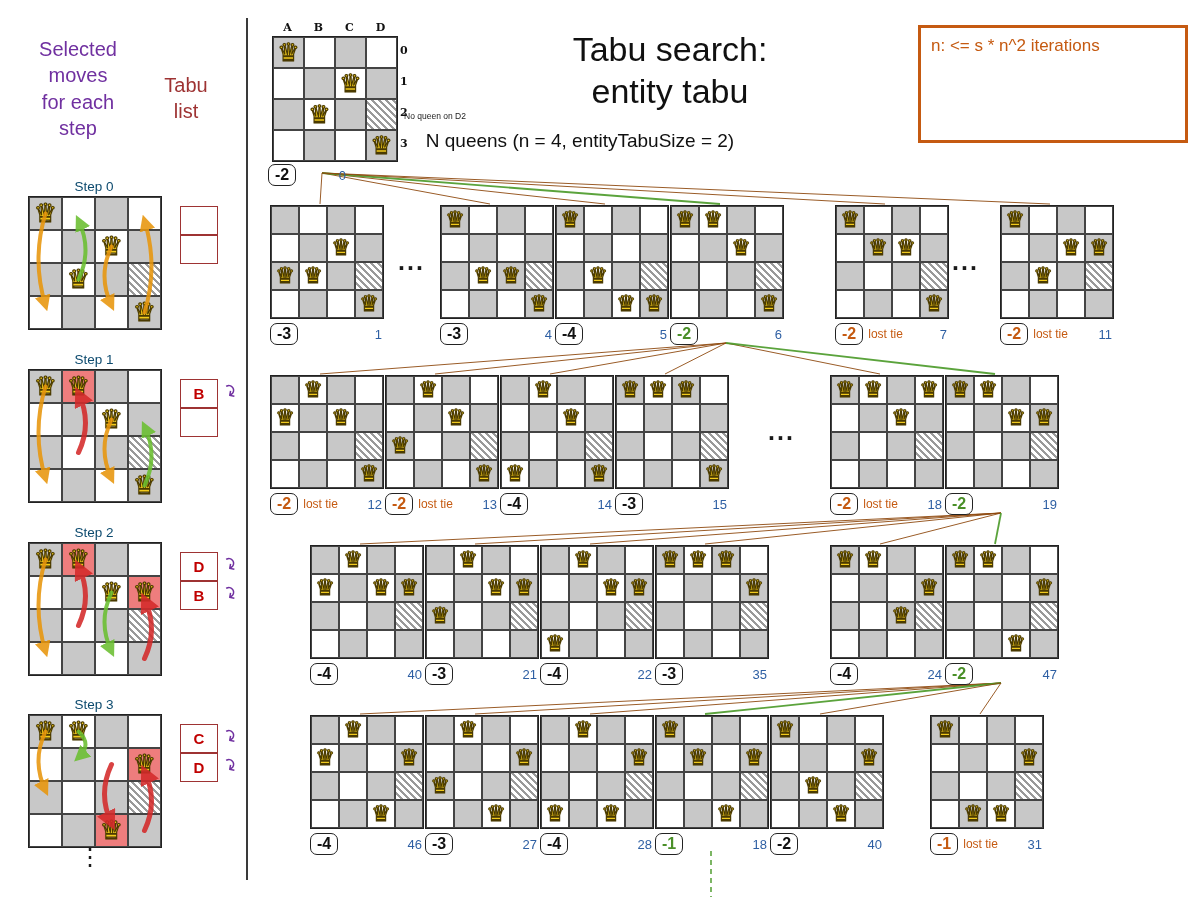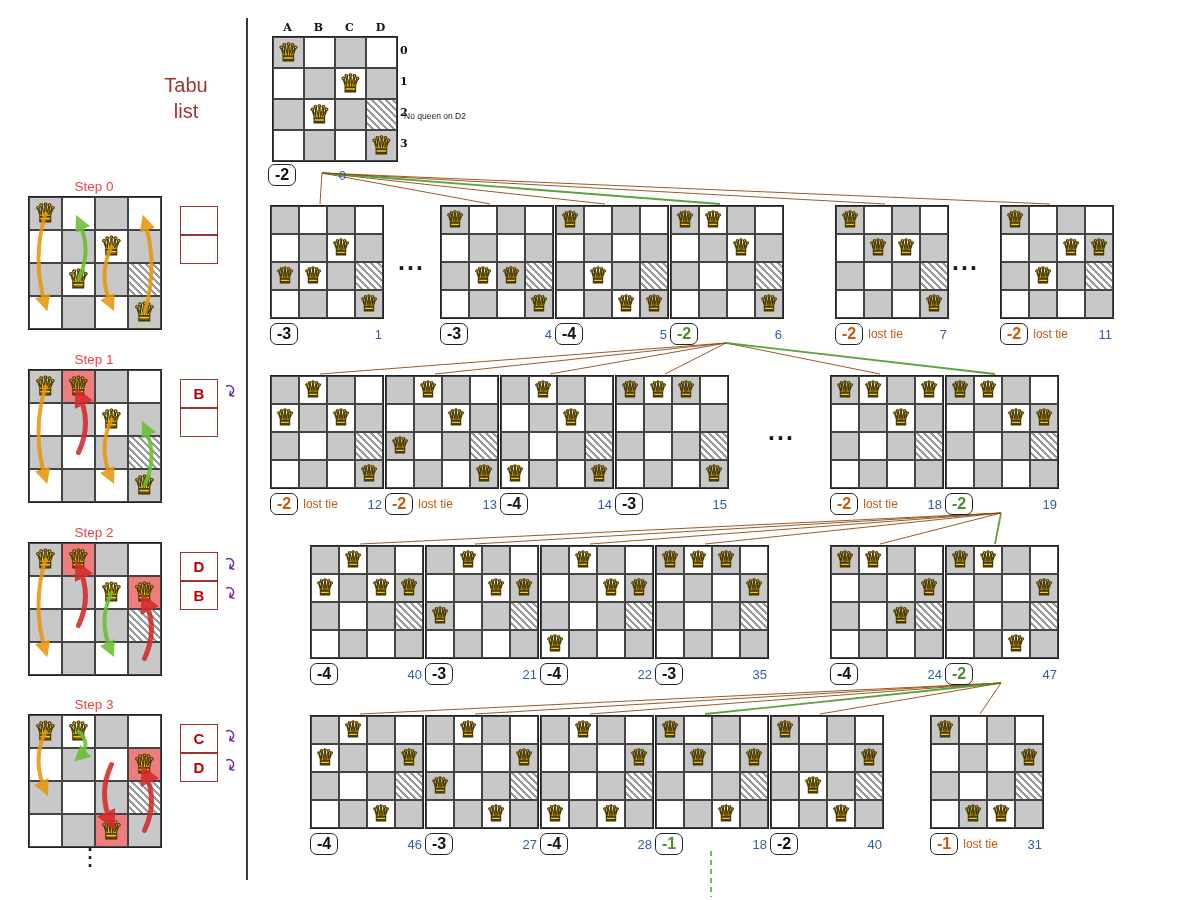--- a/index.html
+++ b/index.html
@@ -27,21 +27,21 @@
     color:#f2cb1d; -webkit-text-stroke:1.1px #4a3a00; text-shadow:0 0 1px #4a3a00; z-index:3; }
 
   .sgroup { position:absolute; display:flex; align-items:center; gap:5px; height:24px; z-index:4; }
   .score { border:1.7px solid #222; border-radius:7px; background:#fff; padding:0 6px;
     font-size:16px; font-weight:700; color:#111; line-height:20px; }
   .score.lost_tie { color:#c55a11; }
   .score.selected { color:#4a8f28; }
   .losttie { color:#c55a11; font-size:12px; }
   .iter { margin-left:auto; color:#2e5fa3; font-size:13px; }
 
-  .steplabel { position:absolute; width:132px; text-align:center; font-size:13.5px; color:#ef4444; }
+  .steplabel { position:absolute; width:132px; text-align:center; font-size:13.5px; color:#0c4a6e; }
   .tcell { position:absolute; width:38px; height:29px; border:1.9px solid #9e3333; background:#fff;
     display:flex; align-items:center; justify-content:center; color:#c00000; font-weight:700; font-size:15px; }
   .curve { position:absolute; font-size:18px; color:#7030a0; transform:rotate(55deg);
     font-family:"DejaVu Sans",sans-serif; }
 
   .collabel { position:absolute; width:31px; text-align:center; font-size:11px; font-weight:700;
     font-family:"DejaVu Serif",serif; color:#111; }
   .rowlabel { position:absolute; width:14px; font-size:11px; font-weight:700;
     font-family:"DejaVu Serif",serif; color:#111; }
   .annotation { position:absolute; left:404px; top:111px; font-size:8.5px; color:#222; }
@@ -76,23 +76,33 @@
       <line x1="1001" y1="513" x2="880" y2="544" stroke="#8f4a10" stroke-width="1" opacity="0.9"></line>
       <line x1="1001" y1="513" x2="995" y2="544" stroke="#4a9a28" stroke-width="1.8" opacity="0.9"></line>
       <line x1="1001" y1="683" x2="360" y2="714" stroke="#8f4a10" stroke-width="1" opacity="0.9"></line>
       <line x1="1001" y1="683" x2="475" y2="714" stroke="#8f4a10" stroke-width="1" opacity="0.9"></line>
       <line x1="1001" y1="683" x2="590" y2="714" stroke="#8f4a10" stroke-width="1" opacity="0.9"></line>
       <line x1="1001" y1="683" x2="705" y2="714" stroke="#4a9a28" stroke-width="1.8" opacity="0.9"></line>
       <line x1="1001" y1="683" x2="820" y2="714" stroke="#8f4a10" stroke-width="1" opacity="0.9"></line>
       <line x1="1001" y1="683" x2="980" y2="714" stroke="#8f4a10" stroke-width="1" opacity="0.9"></line>
       <line x1="711" y1="851" x2="711" y2="897" stroke="#4a9a28" stroke-width="1.6" stroke-dasharray="5,4" opacity="0.9"></line>
     </svg>
+  <div class="left-heading">Selected
+moves
+for each
+step</div>
   <div class="tabu-heading">Tabu
 list</div>
   <div class="divider"></div>
+  <div class="title1">Tabu search:</div>
+  <div class="title2">entity tabu</div>
+  <div class="subtitle">N queens (n = 4, entityTabuSize = 2)</div>
+  <div class="notebox">
+    <span>n: &lt;= s * n^2 iterations</span>
+  </div>
   <div class="annotation">No queen on D2</div>
   <div class="vdots">⋮</div>
 <div class="steplabel" style="left: 28px; top: 179px;">Step 0</div>
     <div class="board" style="left: 28px; top: 196px; width: 134px; height: 134px;">
       <div class="cell dark" style="left: 0px; top: 0px; width: 33px; height: 33px;"></div>
       <div class="cell" style="left: 33px; top: 0px; width: 33px; height: 33px;"></div>
       <div class="cell dark" style="left: 66px; top: 0px; width: 33px; height: 33px;"></div>
       <div class="cell" style="left: 99px; top: 0px; width: 33px; height: 33px;"></div>
       <div class="cell" style="left: 0px; top: 33px; width: 33px; height: 33px;"></div>
       <div class="cell dark" style="left: 33px; top: 33px; width: 33px; height: 33px;"></div>

